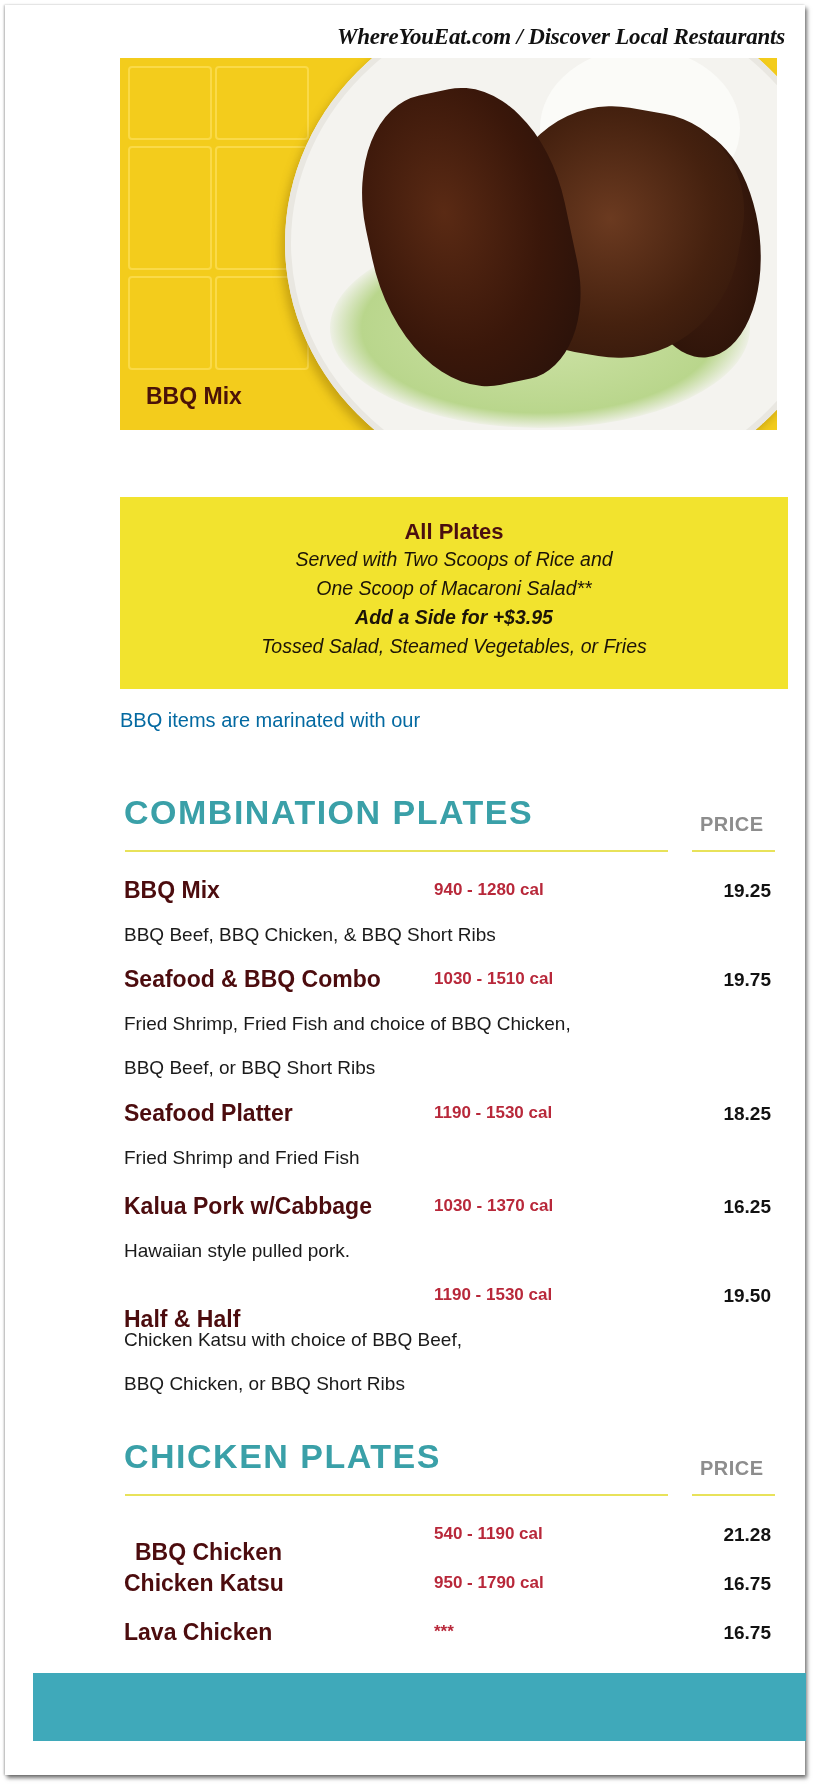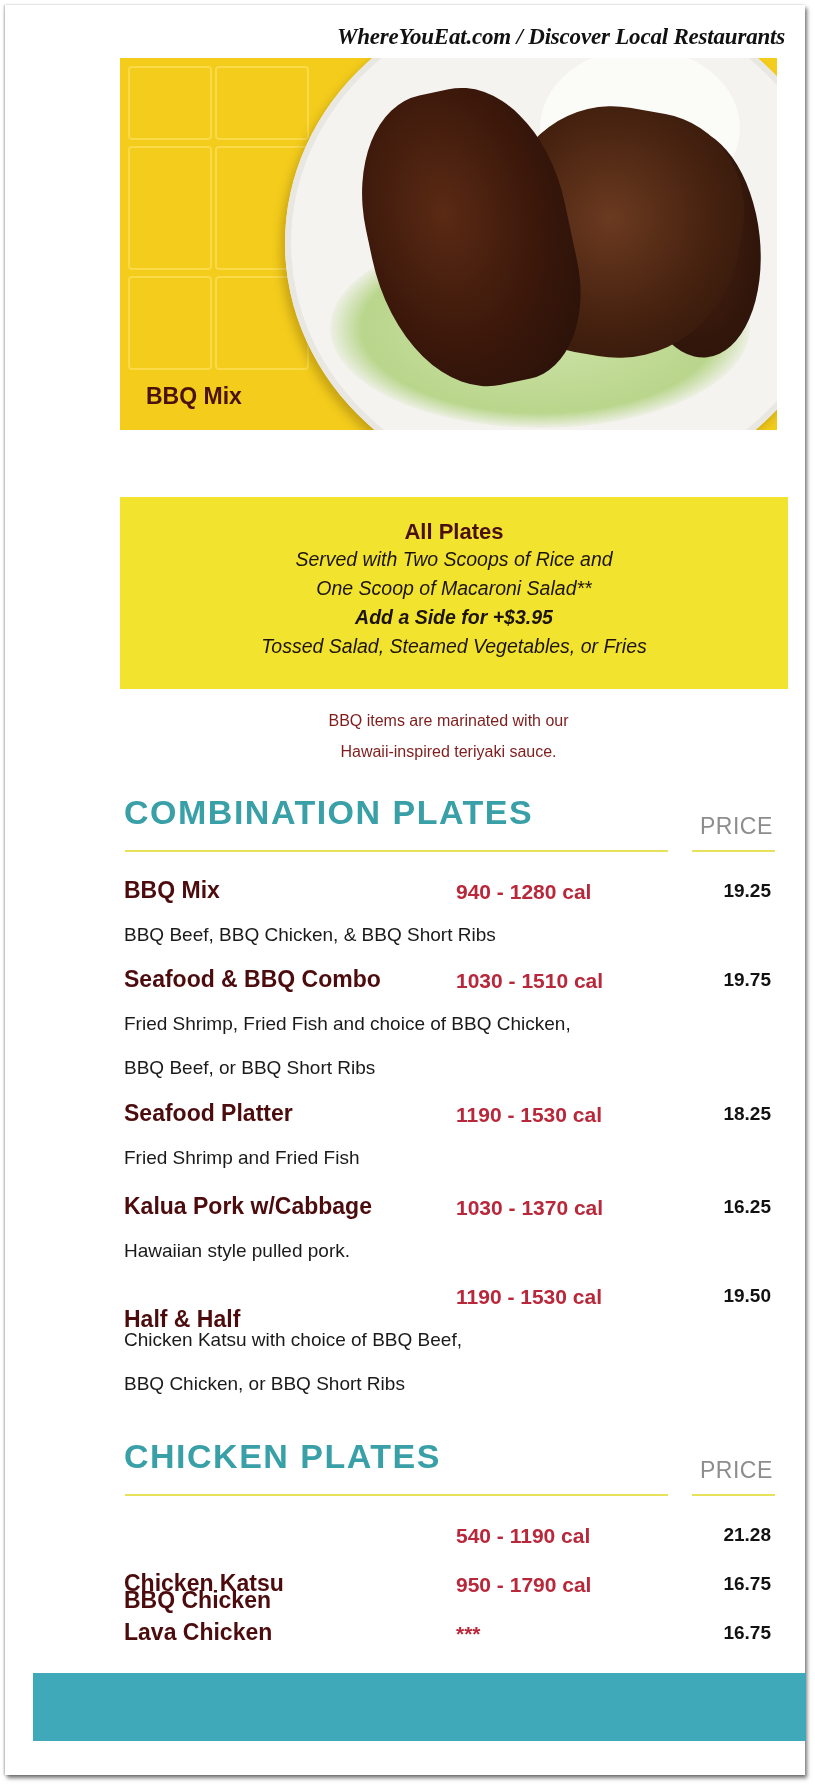--- a/index.html
+++ b/index.html
@@ -46,31 +46,31 @@
     position: absolute; left: 26px; bottom: 20px; font-size: 23px; font-weight: bold; color: #4a1208;
   }
   .info-box {
     position: absolute; left: 120px; top: 497px; width: 668px; height: 192px;
     background: #f2e32e; text-align: center; color: #1c1408;
   }
   .info-box .title { margin-top: 22px; font-size: 22px; font-weight: bold; color: #4a0f0f; }
   .info-box .line { font-style: italic; font-size: 19.5px; line-height: 29px; }
   .info-box .bold { font-weight: bold; }
   .note {
-    position: absolute; left: 120px; top: 705px; width: 657px; text-align: center;
-    color: #7f1d1d; font-size: 16px; line-height: 31px;
+    position: absolute; left: 120px; top: 705px; width: 657px; 
+    color: #0369a1; font-size: 20px; line-height: 31px;
   }
   .section-title {
     position: absolute; left: 124px; font-size: 34px; font-weight: bold; color: #3aa0a8;
     letter-spacing: 1.5px;
   }
-  .price-head { position: absolute; left: 700px; font-size: 23px; font-weight: normal; color: #8d8d8d; letter-spacing: 0.5px; }
+  .price-head { position: absolute; left: 700px; font-size: 20px; font-weight: bold; color: #8d8d8d; letter-spacing: 0.5px; }
   .rule { position: absolute; height: 2px; background: #e8e25a; }
   .item-name { position: absolute; left: 124px; font-size: 23px; font-weight: bold; color: #4c0c0e; white-space: nowrap; }
-  .item-cal { position: absolute; left: 456px; font-size: 21px; font-weight: bold; color: #b8283a; white-space: nowrap; }
+  .item-cal { position: absolute; left: 434px; font-size: 17px; font-weight: bold; color: #b8283a; white-space: nowrap; }
   .item-price { position: absolute; right: 44px; font-size: 19px; font-weight: bold; color: #121212; text-align: right; }
   .item-desc { position: absolute; left: 124px; font-size: 19px; color: #1a1a1a; white-space: nowrap; }
   .teal-bar { position: absolute; left: 33px; top: 1673px; width: 773px; height: 68px; background: #3fa9ba; }
 </style>
 </head>
 <body>
 
 <div class="page"></div>
 
 <div class="site-header">WhereYouEat.com / Discover Local Restaurants</div>
@@ -94,21 +94,20 @@
 <div class="info-box">
   <div class="title">All Plates</div>
   <div class="line">Served with Two Scoops of Rice and</div>
   <div class="line">One Scoop of Macaroni Salad**</div>
   <div class="line bold">Add a Side for +$3.95</div>
   <div class="line">Tossed Salad, Steamed Vegetables, or Fries</div>
 </div>
 
 <div class="note">
   <div>BBQ items are marinated with our</div>
-  <div>Hawaii-inspired teriyaki sauce.</div>
 </div>
 
 <div class="section-title" style="top:793px;">COMBINATION PLATES</div>
 <div class="price-head" style="top:813px;">PRICE</div>
 <div class="rule" style="left:125px;top:850px;width:543px;"></div>
 <div class="rule" style="left:692px;top:850px;width:83px;"></div>
 
 <div class="item-name" style="top:877px;">BBQ Mix</div>
 <div class="item-cal" style="top:880px;">940 - 1280 cal</div>
 <div class="item-price" style="top:880px;">19.25</div>
@@ -134,21 +133,21 @@
 <div class="item-cal" style="top:1285px;">1190 - 1530 cal</div>
 <div class="item-price" style="top:1285px;">19.50</div>
 <div class="item-desc" style="top:1329px;">Chicken Katsu with choice of BBQ Beef,</div>
 <div class="item-desc" style="top:1373px;">BBQ Chicken, or BBQ Short Ribs</div>
 
 <div class="section-title" style="top:1437px;">CHICKEN PLATES</div>
 <div class="price-head" style="top:1457px;">PRICE</div>
 <div class="rule" style="left:125px;top:1494px;width:543px;"></div>
 <div class="rule" style="left:692px;top:1494px;width:83px;"></div>
 
-<div class="item-name" style="top:1587px;">BBQ Chicken</div>
+<div class="item-name" style="top:1539px;margin-left:11px;">BBQ Chicken</div>
 <div class="item-cal" style="top:1524px;">540 - 1190 cal</div>
 <div class="item-price" style="top:1524px;">21.28</div>
 
 <div class="item-name" style="top:1570px;">Chicken Katsu</div>
 <div class="item-cal" style="top:1573px;">950 - 1790 cal</div>
 <div class="item-price" style="top:1573px;">16.75</div>
 
 <div class="item-name" style="top:1619px;">Lava Chicken</div>
 <div class="item-cal" style="top:1622px;">***</div>
 <div class="item-price" style="top:1622px;">16.75</div>

